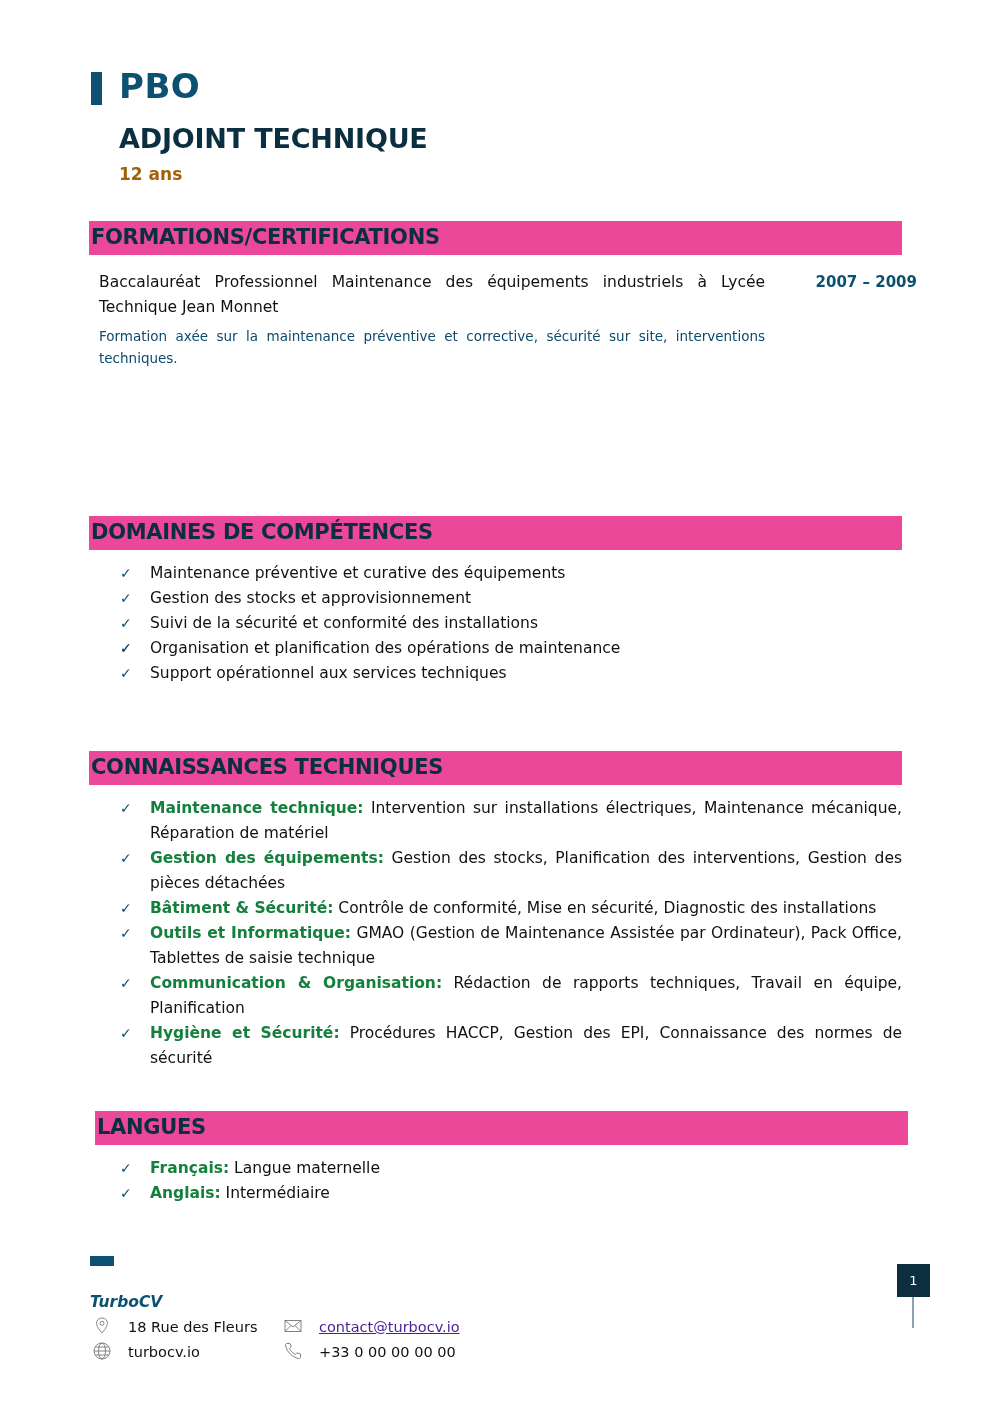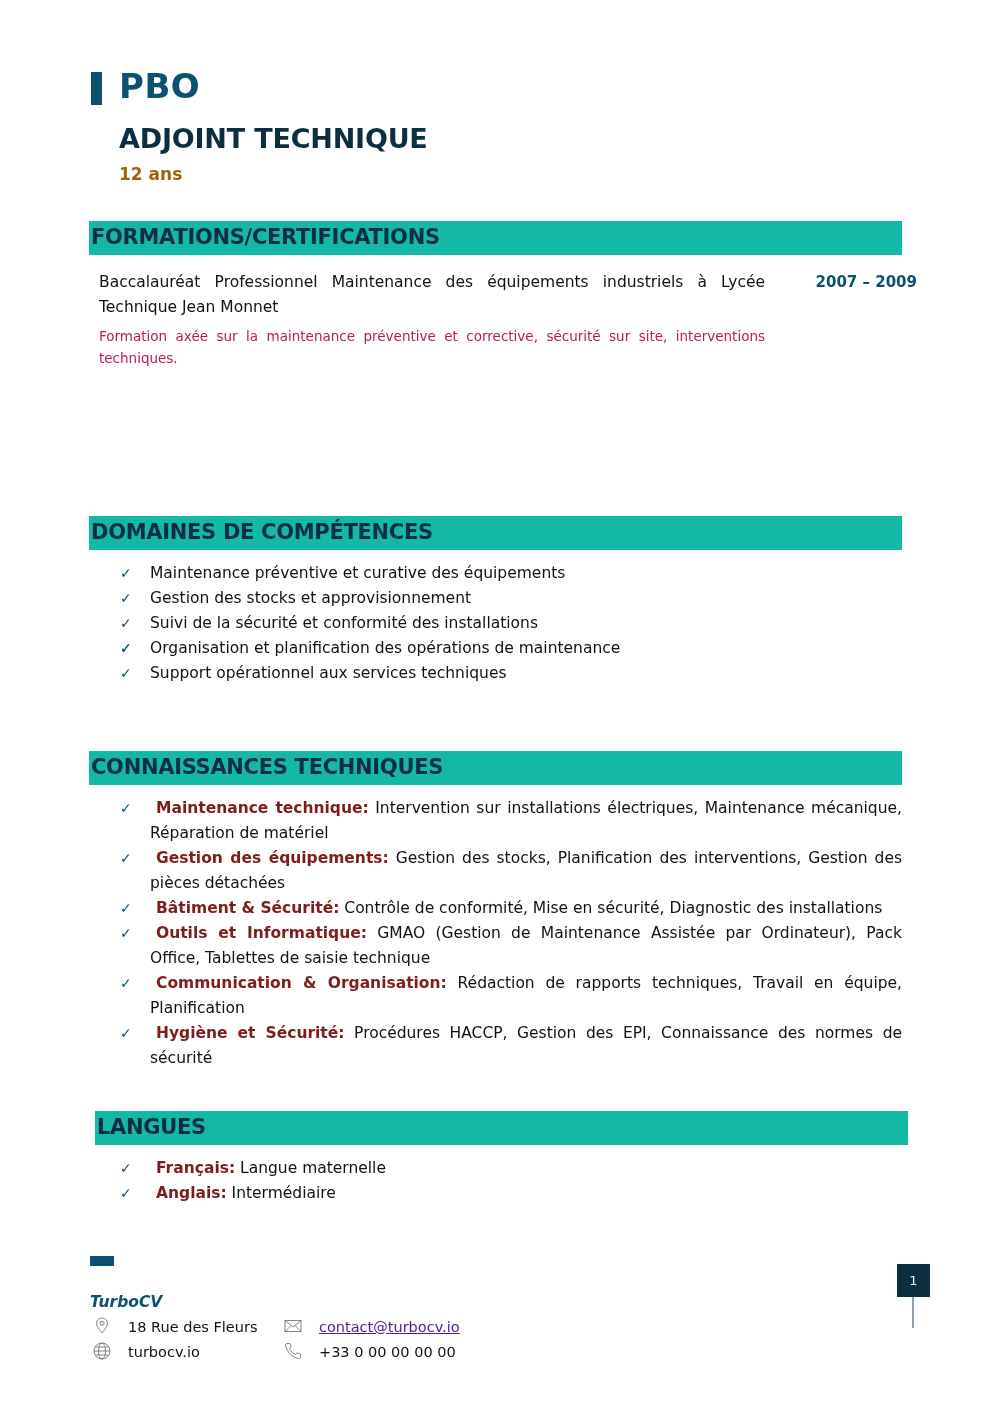--- a/index.html
+++ b/index.html
@@ -7,34 +7,34 @@
          font-family: "DejaVu Sans", sans-serif; color: #111; }
   .page { position: absolute; left: 0; top: 0; width: 993px; height: 1172px; }
 
   
   .hdr-bar { position: absolute; left: 91px; top: 72px; width: 11px; height: 33px; background: #0d5170; }
   .hdr-name { position: absolute; left: 119px; top: 66px; font-size: 34px; font-weight: bold; color: #0d5170; letter-spacing: 0.5px; }
   .hdr-title { position: absolute; left: 119px; top: 123px; font-size: 27px; font-weight: bold; color: #0b2e40; letter-spacing: -0.2px; }
   .hdr-exp { position: absolute; left: 119px; top: 164px; font-size: 17px; font-weight: bold; color: #a16207; }
 
   
-  .sec-head { position: absolute; left: 89px; width: 813px; height: 34px; background: #14b8a6; }
+  .sec-head { position: absolute; left: 89px; width: 813px; height: 34px; background: #ec4899; }
   .sec-head span { position: absolute; left: 2px; top: 4px; font-size: 21px; font-weight: bold; color: #0b2e40; letter-spacing: -0.3px; }
 
   
   .edu { position: absolute; left: 99px; width: 822px; }
   .edu-title { width: 666px; font-size: 15.5px; line-height: 25px; color: #111; text-align: justify; }
   .edu-date { position: absolute; right: 4px; top: 0; font-size: 15px; font-weight: bold; color: #0d5170; line-height: 25px; }
-  .edu-desc { width: 666px; font-size: 13.5px; line-height: 22px; color: #be185d; text-align: justify; margin-top: 5px; }
+  .edu-desc { width: 666px; font-size: 13.5px; line-height: 22px; color: #0c4a6e; text-align: justify; margin-top: 5px; }
 
   
   .list { position: absolute; left: 120px; width: 782px; margin: 0; padding: 0; list-style: none; }
   .list li { position: relative; padding-left: 30px; font-size: 15.5px; line-height: 25px; color: #111; text-align: justify; }
   .list .check { position: absolute; left: 0; top: 0; font-size: 14px; color: #0d5170; width: 16px; }
-  .list b { font-weight: bold; color: #7f1d1d; margin-left: 6px; }
+  .list b { font-weight: bold; color: #15803d; }
 
   
   .ftr-bar { position: absolute; left: 90px; top: 1256px; width: 24px; height: 10px; background: #0d5170; }
   .ftr-brand { position: absolute; left: 90px; top: 1293px; font-size: 15.5px; font-weight: bold; color: #0d5170; font-style: italic; }
   .ftr-item { position: absolute; font-size: 14.5px; color: #111; line-height: 20px; }
   .ftr-icon { position: absolute; width: 20px; height: 20px; }
   .ftr-link { color: #4c1d95; text-decoration: underline; }
 
   .page-num { position: absolute; left: 897px; top: 1264px; width: 33px; height: 33px; background: #0b2e40;
               color: #fff; font-size: 13px; text-align: center; line-height: 33px; }

